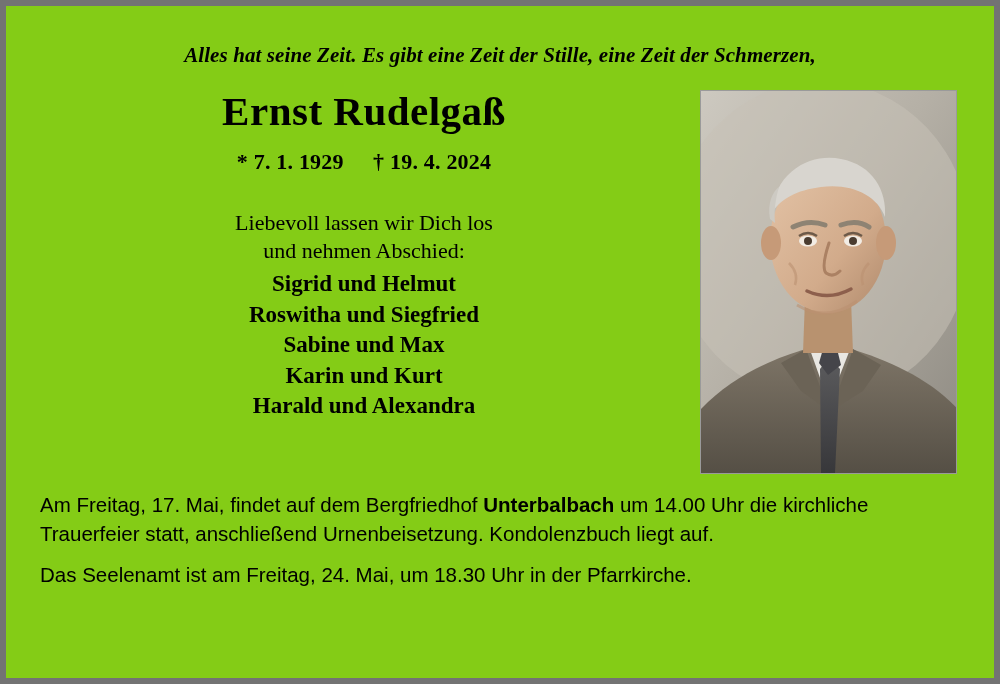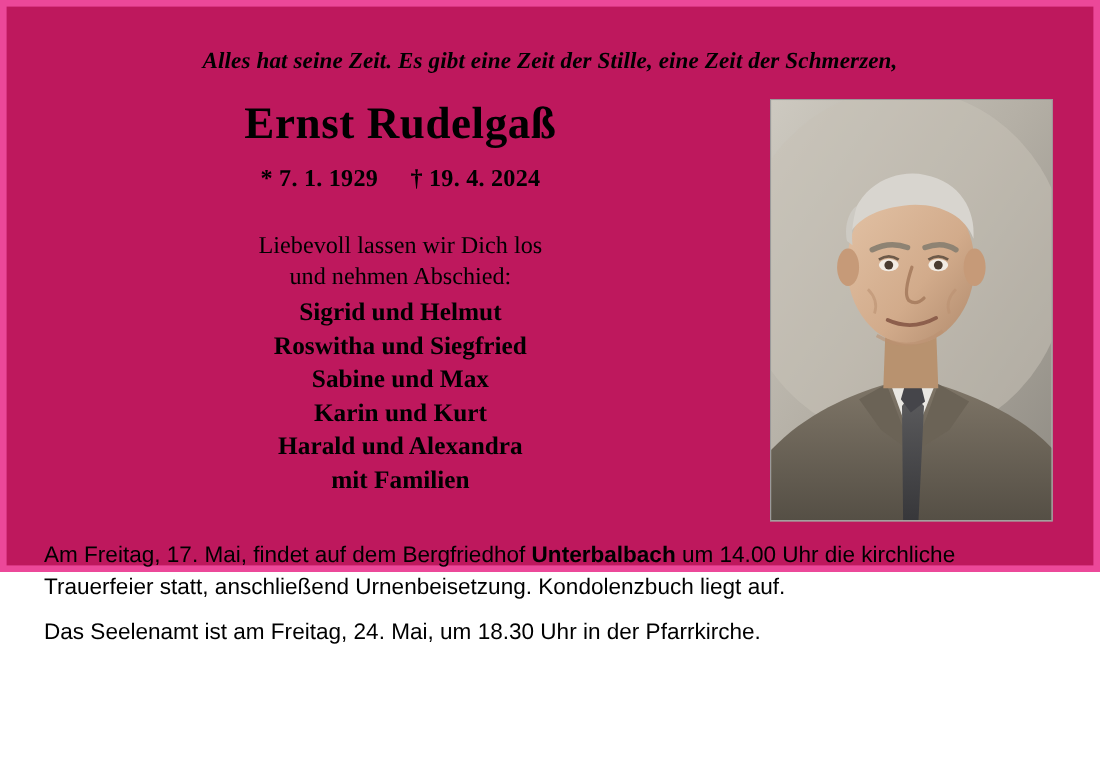--- a/index.html
+++ b/index.html
@@ -11,23 +11,23 @@
     width: 1000px;
     height: 698px;
     font-family: "Liberation Serif", serif;
     color: #000000;
     overflow: hidden;
   }
   .notice {
     position: relative;
     box-sizing: border-box;
     width: 1000px;
-    height: 520px;
-    background: #be185d;
-    border: 6px solid #ec4899;
+    height: 684px;
+    background: #84cc16;
+    border: 6px solid #737373;
     padding: 22px 28px 10px 28px;
   }
   .epitaph {
     text-align: center;
     font-style: italic;
     font-weight: bold;
     font-size: 21px;
     line-height: 1.32;
     margin: 14px auto 0 auto;
     width: 780px;
@@ -126,21 +126,20 @@
         <span class="line">Liebevoll lassen wir Dich los</span>
         <span class="line">und nehmen Abschied:</span>
       </div>
 
       <div class="survivors">
         <span class="line">Sigrid und Helmut</span>
         <span class="line">Roswitha und Siegfried</span>
         <span class="line">Sabine und Max</span>
         <span class="line">Karin und Kurt</span>
         <span class="line">Harald und Alexandra</span>
-        <span class="line">mit Familien</span>
       </div>
 
     </div>
 
     <div class="portrait">
       <svg width="255" height="382" viewBox="0 0 255 382" xmlns="http://www.w3.org/2000/svg" aria-hidden="true">
         <defs>
           <linearGradient id="bg" x1="0" y1="0" x2="1" y2="1">
             <stop offset="0%" stop-color="#cdc9c0"></stop>
             <stop offset="45%" stop-color="#b5b0a6"></stop>

